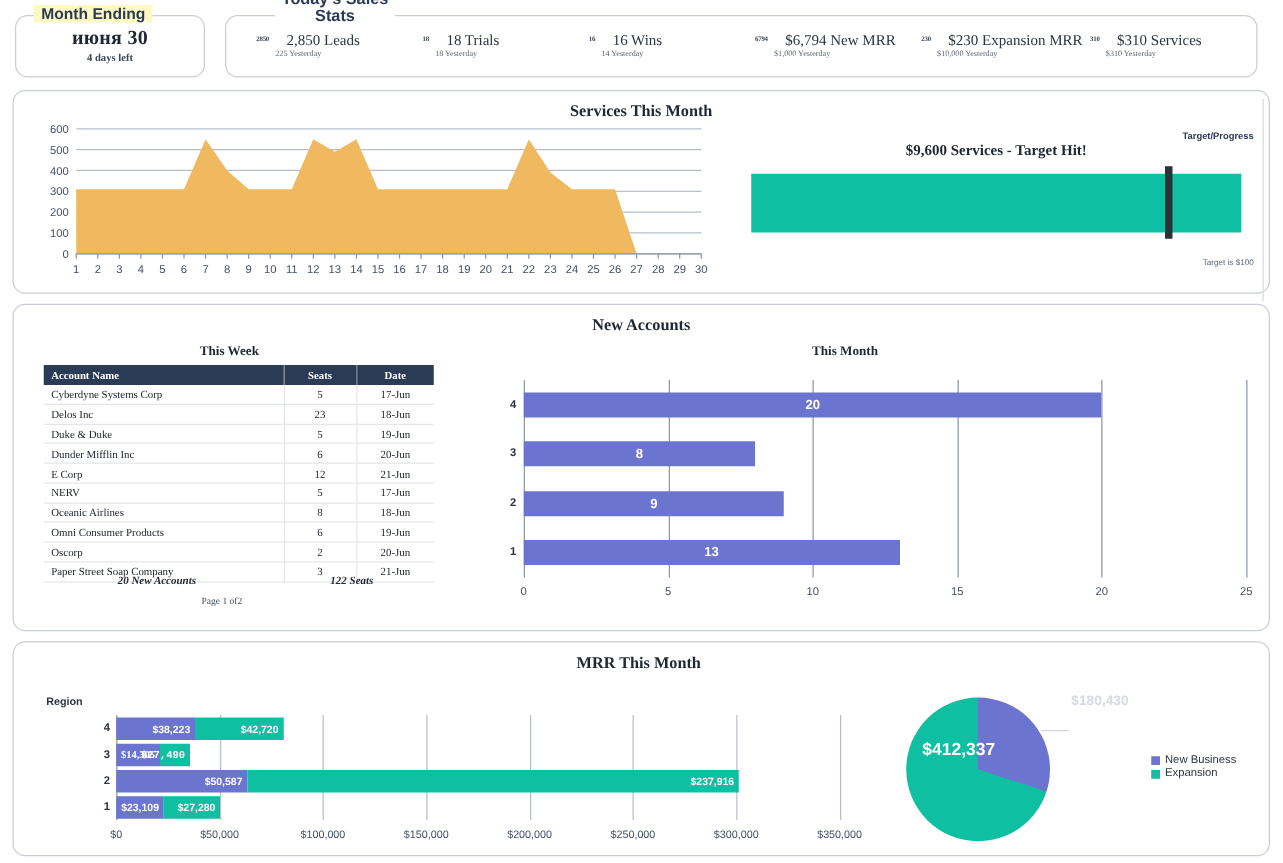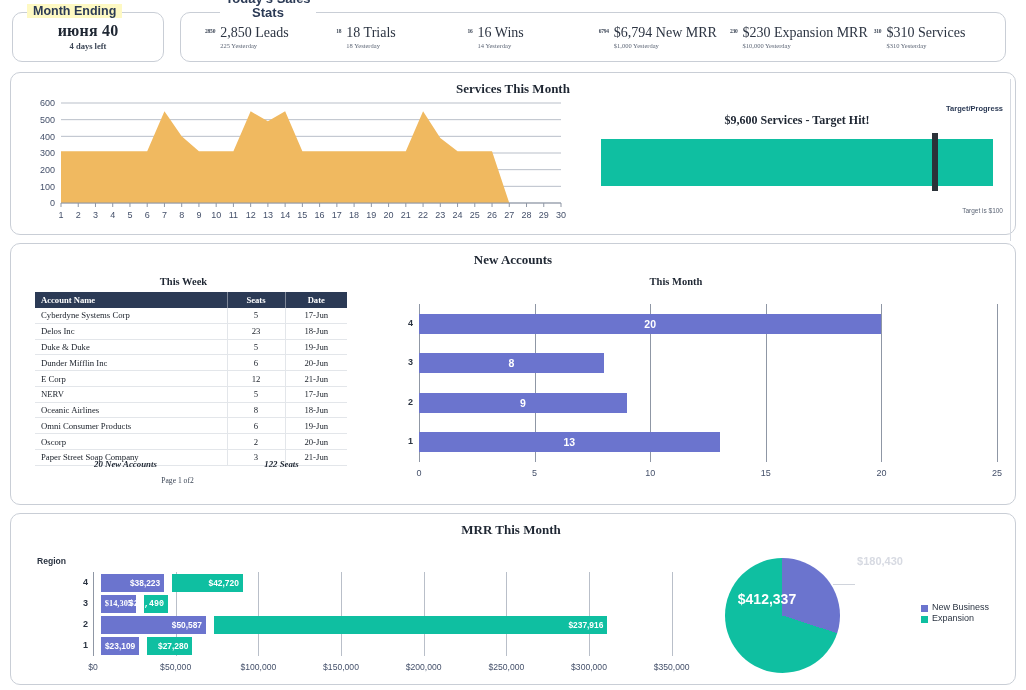--- a/index.html
+++ b/index.html
@@ -65,21 +65,21 @@
     flex:1 1 0;
     display:flex; align-items:flex-start;
     gap:5px;
     padding-left:6px;
   }
   .stat-spark {
     font-size:5.5px; font-weight:bold; color:#3c4656;
     margin-top:4px; letter-spacing:-0.2px; white-space:nowrap;
   }
   .stat-texts { display:flex; flex-direction:column; }
-  .stat-main { font-size:14px; color:#2c3442; white-space:nowrap; line-height:1.25; }
+  .stat-main { font-size:12px; color:#2c3442; white-space:nowrap; line-height:1.25;margin-left:9px; }
   .stat-sub { font-size:6.5px; color:#5d6676; white-space:nowrap; line-height:1.3; }
 
   
   #sales-stats-title {
     position:absolute;
     left:220px; top:-8px;
     font-family:"Liberation Sans", sans-serif;
     font-size:13px; font-weight:bold; color:#2b3a55;
     line-height:1.1;
     background:#fff;
@@ -212,21 +212,21 @@
     font-family:"Liberation Sans", sans-serif;
     font-size:8.6px; font-weight:bold; color:#2b3442;
   }
   #mrr-chart { position:absolute; left:82px; top:54px; width:620px; height:110px; }
   .mrr-row { position:absolute; height:18px; display:flex; }
   .seg {
     height:100%; display:flex; align-items:center; justify-content:flex-end;
     padding-right:4px;
     font-family:"Liberation Sans", sans-serif;
     font-size:8.4px; font-weight:bold; color:#ffffff;
-    white-space:nowrap; overflow:visible;margin-left:8px;
+    white-space:nowrap; overflow:visible;
   }
   .seg.new { background:#6b74ce; }
   .seg.exp { background:#0fbfa1; }
   .mrr-cat {
     position:absolute; right:calc(100% + 5px);
     font-family:"Liberation Sans", sans-serif;
     font-size:9px; font-weight:bold; color:#2b3442;
   }
 
   
@@ -271,21 +271,21 @@
   }
 </style>
 </head>
 <body>
 
 <div id="top-row">
 
   <div class="fieldset-card" id="month-ending-card">
     <div class="fieldset-legend">Month Ending</div>
     <div id="month-ending-inner">
-      <div id="month-ending-value">июня 40</div>
+      <div id="month-ending-value">июня 30</div>
       <div id="month-ending-sub">4 days left</div>
     </div>
   </div>
 
   <div id="sales-stats-title">Today's Sales Stats</div>
 
   <div class="fieldset-card" id="sales-stats-card">
     <div id="sales-stats-row">
       <div class="stat">
         <span class="stat-spark">2850</span>

